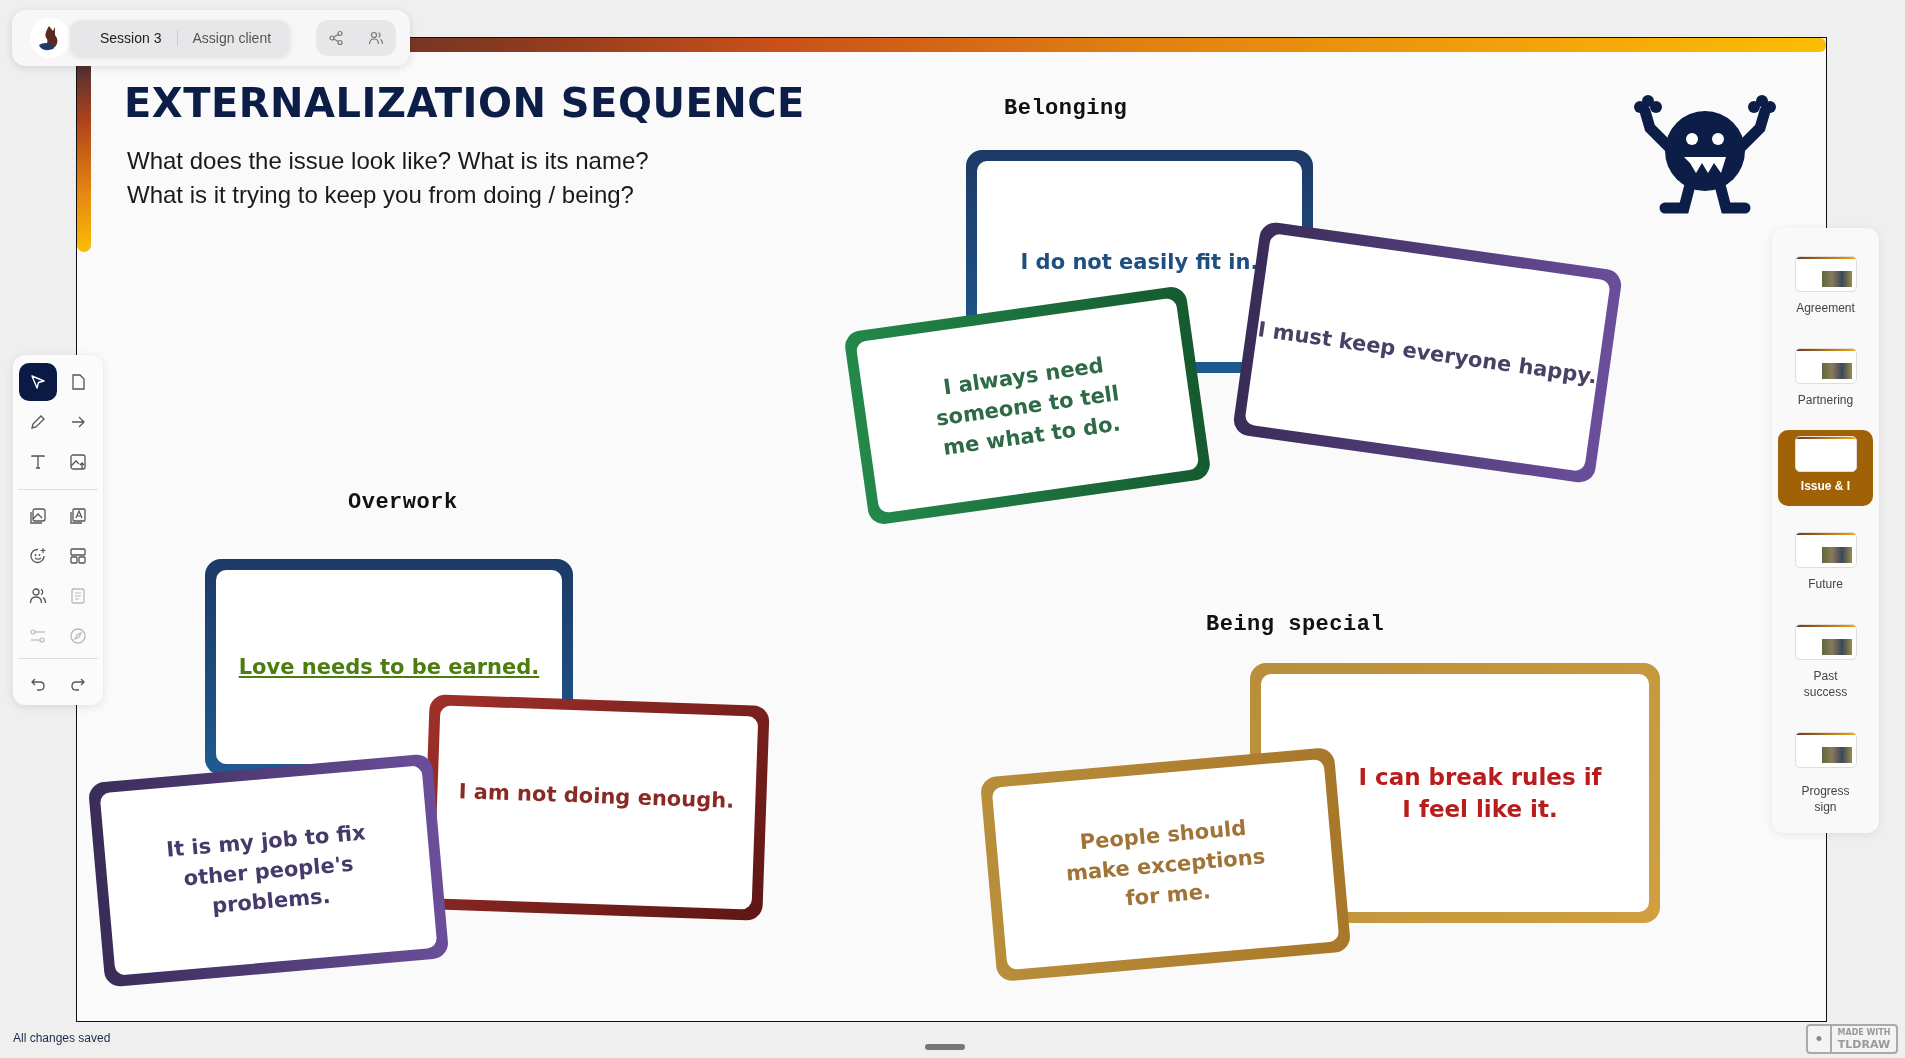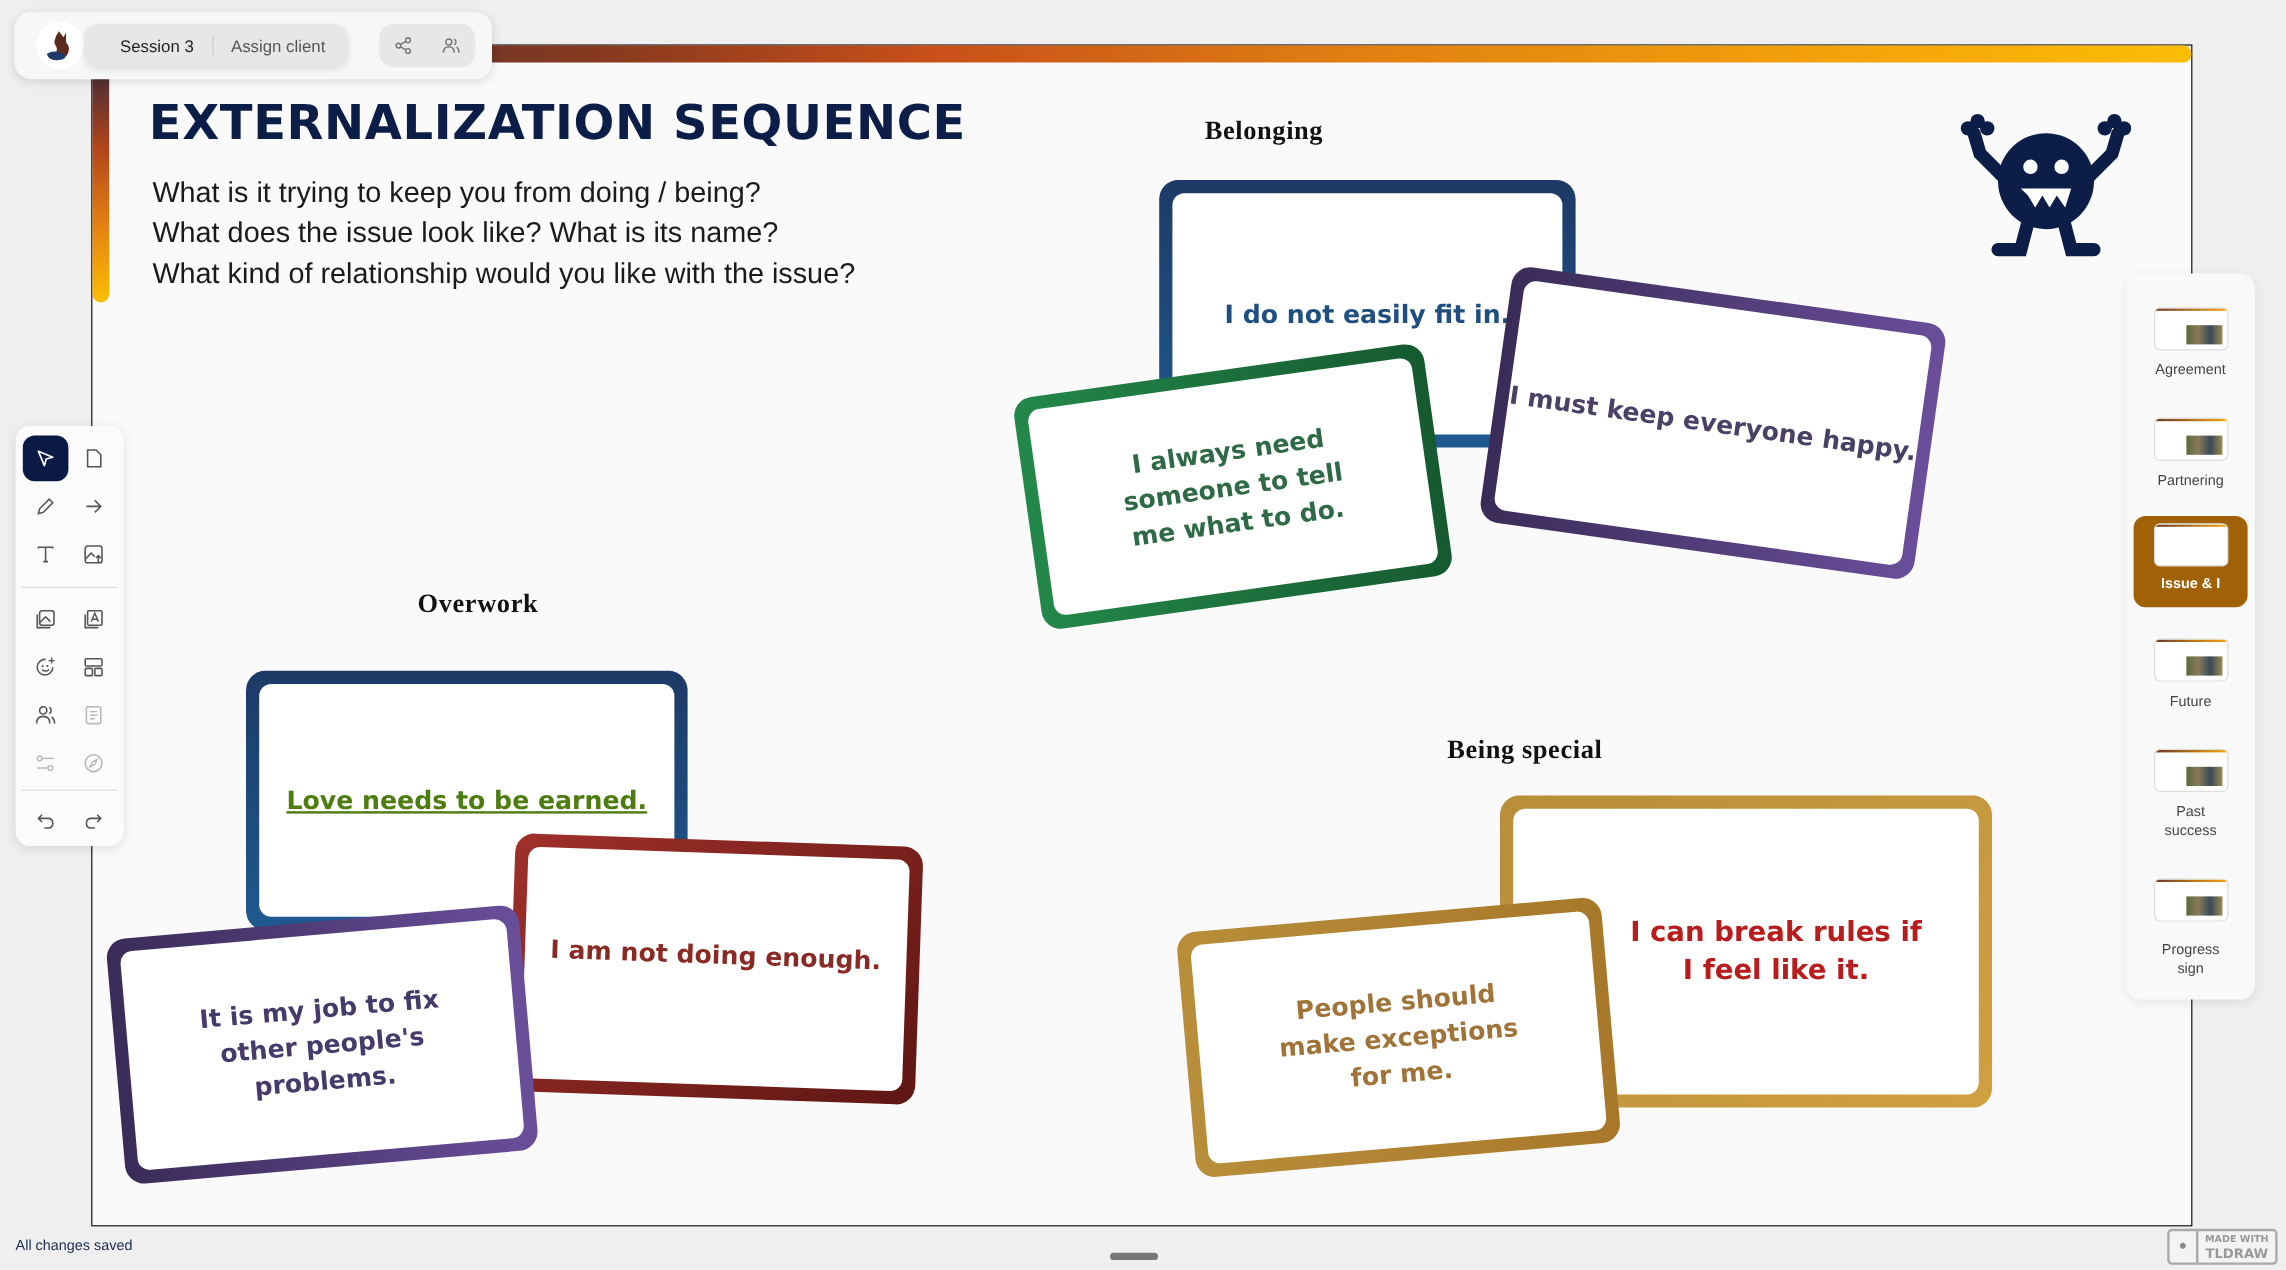--- a/index.html
+++ b/index.html
@@ -9,21 +9,21 @@
   
   .page { position: absolute; left: 76px; top: 37px; width: 1751px; height: 985px; background: #fafafa; border: 1.5px solid #111; }
   .top-bar { position: absolute; left: 0; top: 0; width: 100%; height: 14px;
     background: linear-gradient(90deg, #3a2a3a 0%, #8a3a1e 25%, #c9501a 40%, #e07f12 60%, #f5a50a 85%, #fbbd05 100%); border-top-right-radius: 6px; border-bottom-right-radius: 6px; }
   .left-bar { position: absolute; left: 0; top: 14px; width: 14px; height: 200px;
     background: linear-gradient(180deg, #3a2a3a 0%, #b0441a 35%, #e58612 70%, #fbbd05 100%); border-bottom-right-radius: 8px; border-bottom-left-radius: 8px;}
 
   .title { position: absolute; left: 124px; top: 80px; font-family: "DejaVu Sans", sans-serif; font-weight: 900; font-size: 40px; color: #0c1e47; letter-spacing: 0.5px; }
   .questions { position: absolute; left: 127px; top: 144px; font-family: "Liberation Sans", sans-serif; font-size: 24px; line-height: 34px; color: #1a1a1a; }
 
-  .group-label { position: absolute; font-family: Liberation Serif, serif; font-weight: bold; font-size: 22px; color: #111; letter-spacing: 0.5px; }
+  .group-label { position: absolute; font-family: Liberation Mono, monospace; font-weight: bold; font-size: 22px; color: #111; letter-spacing: 0.5px; }
 
   .card { position: absolute; border-radius: 16px; padding: 11px; }
   .card-inner { width: 100%; height: 100%; background: #fff; border-radius: 10px; display: flex; align-items: center; justify-content: center; text-align: center; font-family: "DejaVu Sans", sans-serif; font-weight: bold; font-size: 21px; line-height: 30px; }
 
   .monster { position: absolute; left: 1620px; top: 93px; width: 170px; height: 125px; }
 
   
   .header { position: absolute; left: 12px; top: 10px; width: 398px; height: 56px; background: #f7f7f7; border-radius: 14px; box-shadow: 0 2px 8px rgba(0,0,0,0.12); }
   .logo { position: absolute; left: 18px; top: 8px; width: 40px; height: 40px; border-radius: 50%; background: #fff; display: flex; align-items: center; justify-content: center; }
   .session-pill { position: absolute; left: 58px; top: 10px; width: 220px; height: 36px; background: #e7e7e9; border-radius: 12px; display: flex; align-items: center; font-family: "Liberation Sans", sans-serif; font-size: 14px; box-shadow: 0 2px 6px rgba(0,0,0,0.10); }
@@ -58,23 +58,22 @@
 </head>
 <body>
 
 <div class="page">
   <div class="top-bar"></div>
   <div class="left-bar"></div>
 </div>
 
 <div class="title">EXTERNALIZATION SEQUENCE</div>
 <div class="questions">
+  <div>What does the issue look like? What is its name?</div>
   <div>What is it trying to keep you from doing / being?</div>
-  <div>What does the issue look like? What is its name?</div>
-  <div>What kind of relationship would you like with the issue?</div>
 </div>
 
 <svg class="monster" viewBox="0 0 170 125">
   <g fill="#0c1e47">
     <circle cx="85" cy="58" r="40"></circle>
     <path d="M50 55 L30 35 L25 18" stroke="#0c1e47" stroke-width="11" fill="none" stroke-linecap="round"></path>
     <path d="M120 55 L140 35 L145 18" stroke="#0c1e47" stroke-width="11" fill="none" stroke-linecap="round"></path>
     <circle cx="20" cy="14" r="6"></circle>
       <circle cx="28" cy="8" r="6"></circle>
       <circle cx="36" cy="14" r="6"></circle>

